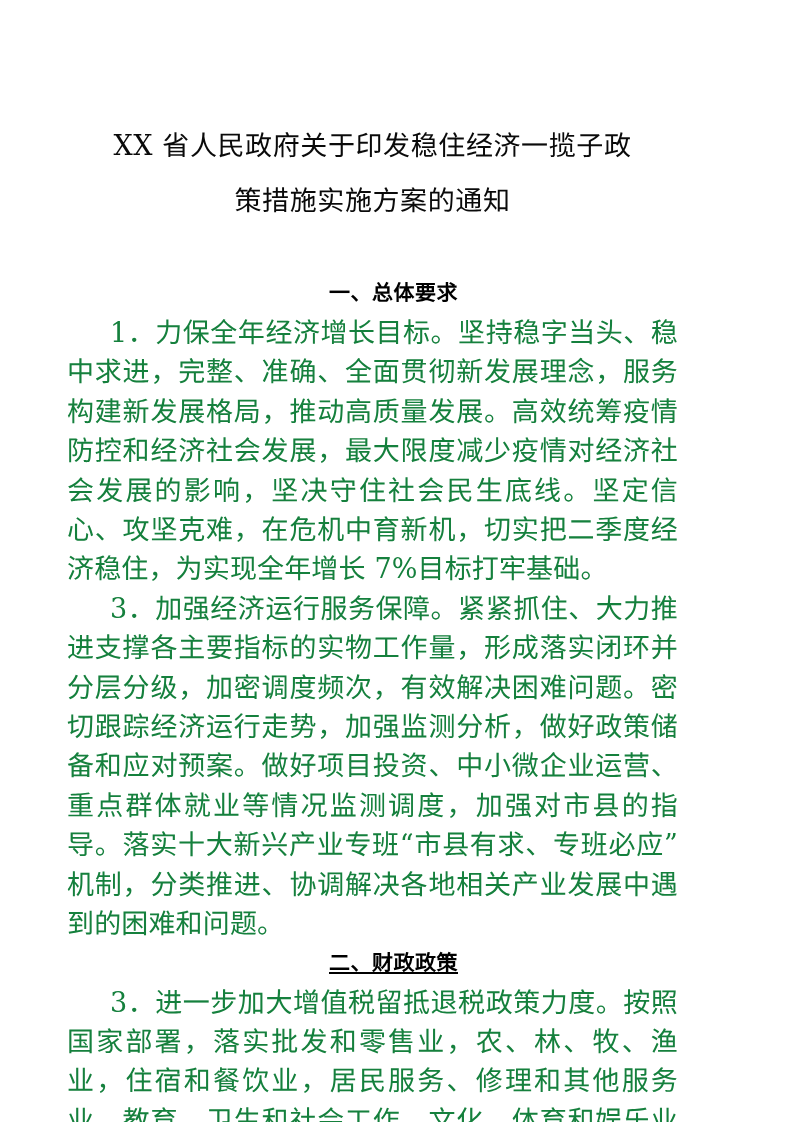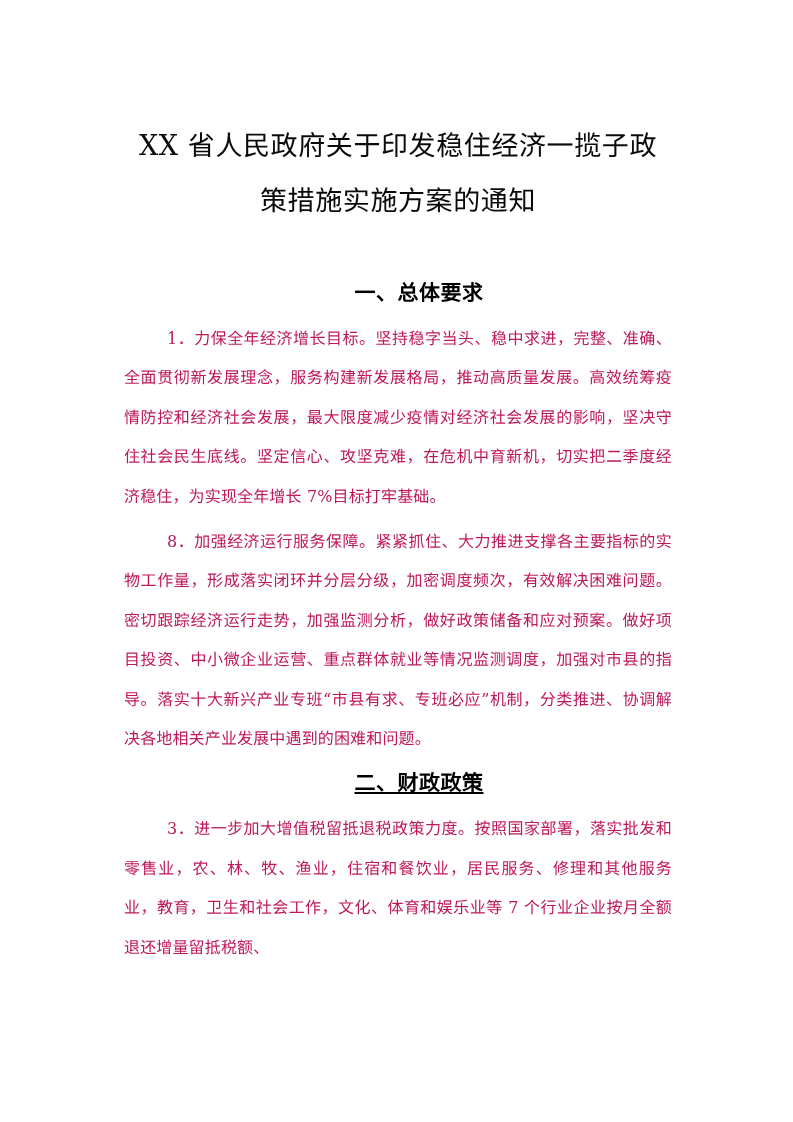--- a/index.html
+++ b/index.html
@@ -10,21 +10,21 @@
   }
 
   .page {
     position: relative;
     width: 793px;
     height: 1122px;
     background: #ffffff;
     overflow: hidden;
     box-sizing: border-box;
     
-    padding: 0 115px 0 118px;
+    padding: 0 115px 0 67px;
     font-family: "DejaVu Serif", "Liberation Serif", serif;
     color: #0d0d0d;
     -webkit-font-smoothing: antialiased;
   }
 
   .doc-title {
     margin: 0;
     padding-top: 118px;
     font-family: "DejaVu Serif", "Liberation Serif", serif;
     font-size: 27px;
@@ -53,30 +53,30 @@
     font-size: 21px;
     font-weight: 700;
     line-height: 39px;
     text-indent: 42px;
     letter-spacing: 0.5px;
     color: #000000;
     text-align: center;
   }
 
   .para {
-    margin: 6px;
+    margin: 0;
     font-family: "DejaVu Serif", "Liberation Serif", serif;
-    font-size: 16px;
+    font-size: 27px;
     font-weight: 400;
     line-height: 39.4px;
     text-align: justify;
     text-justify: inter-character;
     text-indent: 43px;
     letter-spacing: 0.15px;
-    color: #be185d;
+    color: #15803d;
     word-break: break-all;
   }
 
   .para + .section-heading {
     margin-top: 0;
     text-decoration: underline;
   }
 </style>
 </head>
 <body>
@@ -87,21 +87,21 @@
     <span class="title-line title-line-1">XX 省人民政府关于印发稳住经济一揽子政</span>
     <span class="title-line title-line-2">策措施实施方案的通知</span>
   </h1>
 
   <div class="body-block">
 
     <h2 class="section-heading">一、总体要求</h2>
 
     <p class="para">1．力保全年经济增长目标。坚持稳字当头、稳中求进，完整、准确、全面贯彻新发展理念，服务构建新发展格局，推动高质量发展。高效统筹疫情防控和经济社会发展，最大限度减少疫情对经济社会发展的影响，坚决守住社会民生底线。坚定信心、攻坚克难，在危机中育新机，切实把二季度经济稳住，为实现全年增长 7%目标打牢基础。</p>
 
-    <p class="para">8．加强经济运行服务保障。紧紧抓住、大力推进支撑各主要指标的实物工作量，形成落实闭环并分层分级，加密调度频次，有效解决困难问题。密切跟踪经济运行走势，加强监测分析，做好政策储备和应对预案。做好项目投资、中小微企业运营、重点群体就业等情况监测调度，加强对市县的指导。落实十大新兴产业专班“市县有求、专班必应”机制，分类推进、协调解决各地相关产业发展中遇到的困难和问题。</p>
+    <p class="para">3．加强经济运行服务保障。紧紧抓住、大力推进支撑各主要指标的实物工作量，形成落实闭环并分层分级，加密调度频次，有效解决困难问题。密切跟踪经济运行走势，加强监测分析，做好政策储备和应对预案。做好项目投资、中小微企业运营、重点群体就业等情况监测调度，加强对市县的指导。落实十大新兴产业专班“市县有求、专班必应”机制，分类推进、协调解决各地相关产业发展中遇到的困难和问题。</p>
 
     <h2 class="section-heading">二、财政政策</h2>
 
     <p class="para">3．进一步加大增值税留抵退税政策力度。按照国家部署，落实批发和零售业，农、林、牧、渔业，住宿和餐饮业，居民服务、修理和其他服务业，教育，卫生和社会工作，文化、体育和娱乐业等 7 个行业企业按月全额退还增量留抵税额、</p>
 
   </div>
 
 </div>
 
 </body></html>

